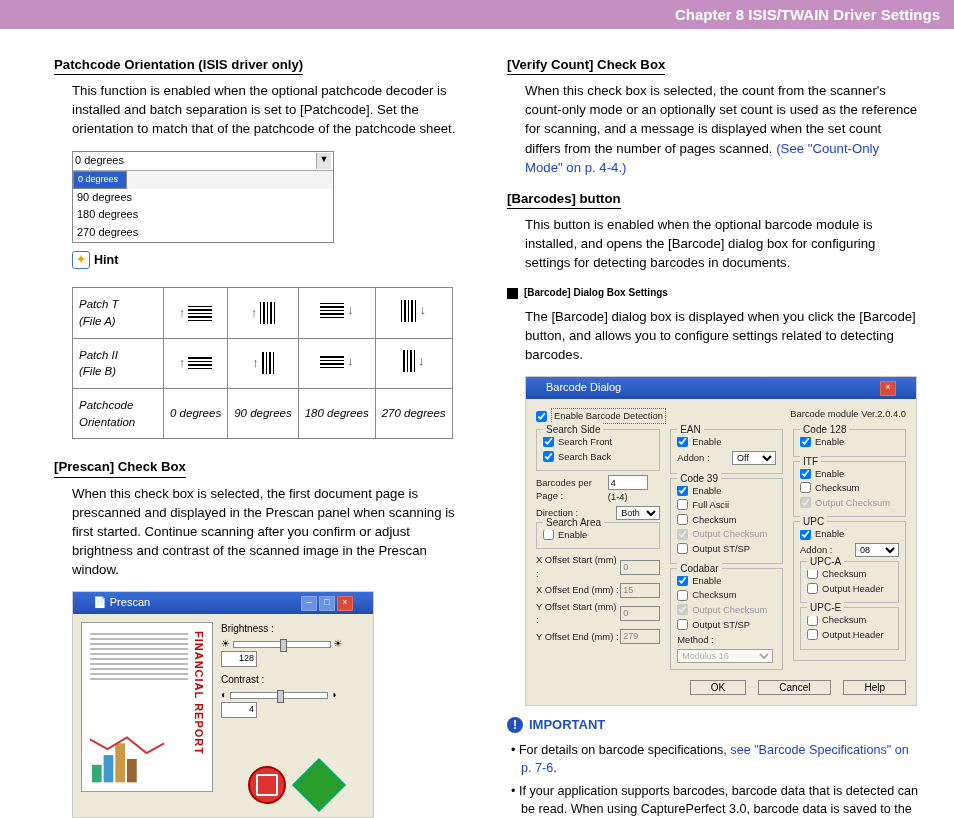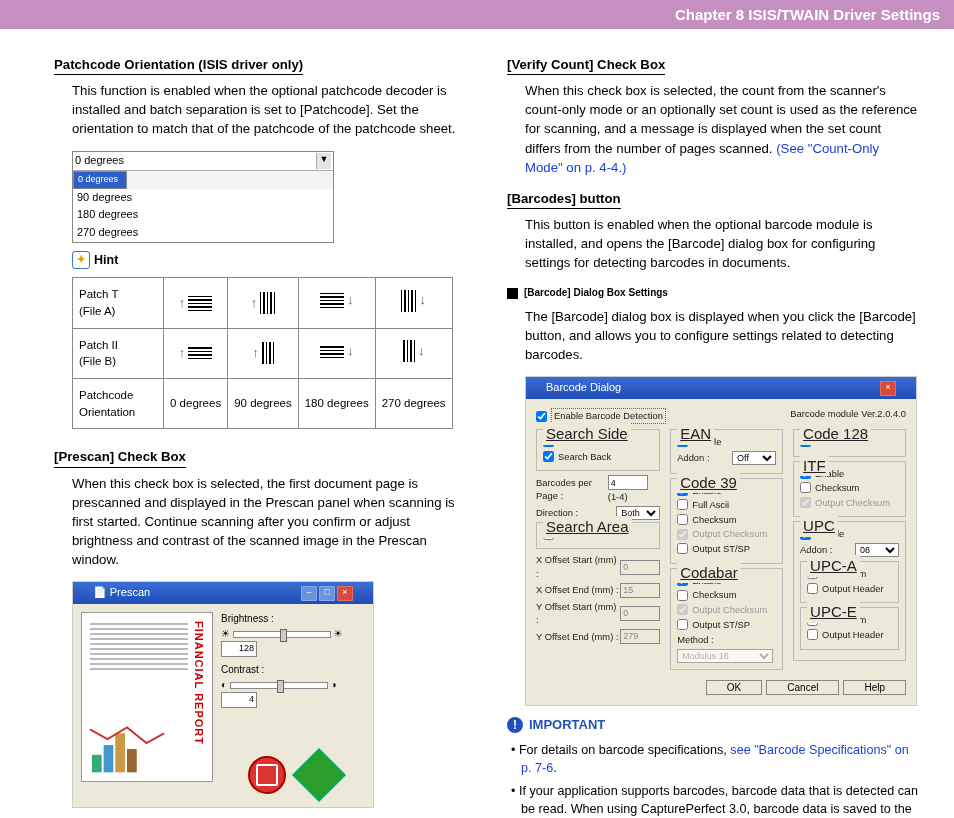--- a/index.html
+++ b/index.html
@@ -77,22 +77,23 @@
   .dropdown-item.sel { background: #2c5fc9; color: #fff; }
   .arrow-btn {
     width: 14px;
     background: #e4e4e4;
     border-left: 1px solid #aaa;
     text-align: center;
     font-size: 9px;
   }
   table.patch {
     border-collapse: collapse;
-    margin: 8px 0 18px 18px;
+    margin: 18px 0 18px 18px;
     font-size: 11.5px;
+    font-style: italic;
   }
   table.patch td {
     border: 1px solid #888;
     padding: 8px 6px;
     text-align: center;
     vertical-align: middle;
   }
   table.patch td.lab { text-align: left; width: 78px; }
   .pattern { display: inline-flex; align-items: center; gap: 3px; }
   .arr { font-size: 13px; color: #555; }
@@ -139,27 +140,27 @@
     padding: 8px 10px 10px 10px;
     font-size: 9.4px;
     color: #222;
   }
   .bc-top { display: flex; justify-content: space-between; margin-bottom: 4px; }
   .chk { display: flex; align-items: center; gap: 4px; margin: 1px 0; }
   .chk input { width: 11px; height: 11px; margin: 0; }
   .bc-row { display: flex; gap: 10px; }
   .bc-col { flex: 1; }
   .grp { border: 1px solid #bbb; padding: 4px 6px 6px 6px; margin-bottom: 4px; position: relative; }
-  .grp-title { position: absolute; top: -7px; left: 6px; background: #ece9d8; padding: 0 3px; font-size: 15px; text-decoration: underline; }
+  .grp-title { position: absolute; top: -7px; left: 6px; background: #ece9d8; padding: 0 3px; font-size: 10px; }
   .lbl-row { display: flex; justify-content: space-between; align-items: center; margin: 2px 0; }
   .fld { border: 1px solid #888; background: #fff; height: 13px; width: 34px; font-size: 9px; padding: 0 2px; }
   .fld.dis { background: #ece9d8; color: #888; }
   .sel { border: 1px solid #888; background: #fff; height: 14px; width: 44px; font-size: 9px; }
   .dis-txt { color: #999; }
-  .btn-row { display: flex; justify-content: flex-end; gap: 4px; margin-top: 6px; }
+  .btn-row { display: flex; justify-content: flex-end; gap: 12px; margin-top: 6px; }
   .dlg-btn { border: 1px solid #888; background: #ece9d8; padding: 1px 20px; font-size: 10px; }
   .important-icon {
     width: 16px; height: 16px; border-radius: 50%; background: #2050c0;
     color: #fff; font-weight: bold; display: inline-flex; align-items: center;
     justify-content: center; font-size: 12px;
   }
   .important-label { color: #2050c0; font-weight: bold; font-size: 13px; }
   .bullets { margin: 6px 0 0 4px; padding: 0; list-style: none; font-size: 12.6px; }
   .bullets li { margin-bottom: 5px; text-indent: -10px; padding-left: 10px; }
   .section-head-row { display: flex; align-items: center; gap: 6px; margin: 14px 0 6px 0; }

